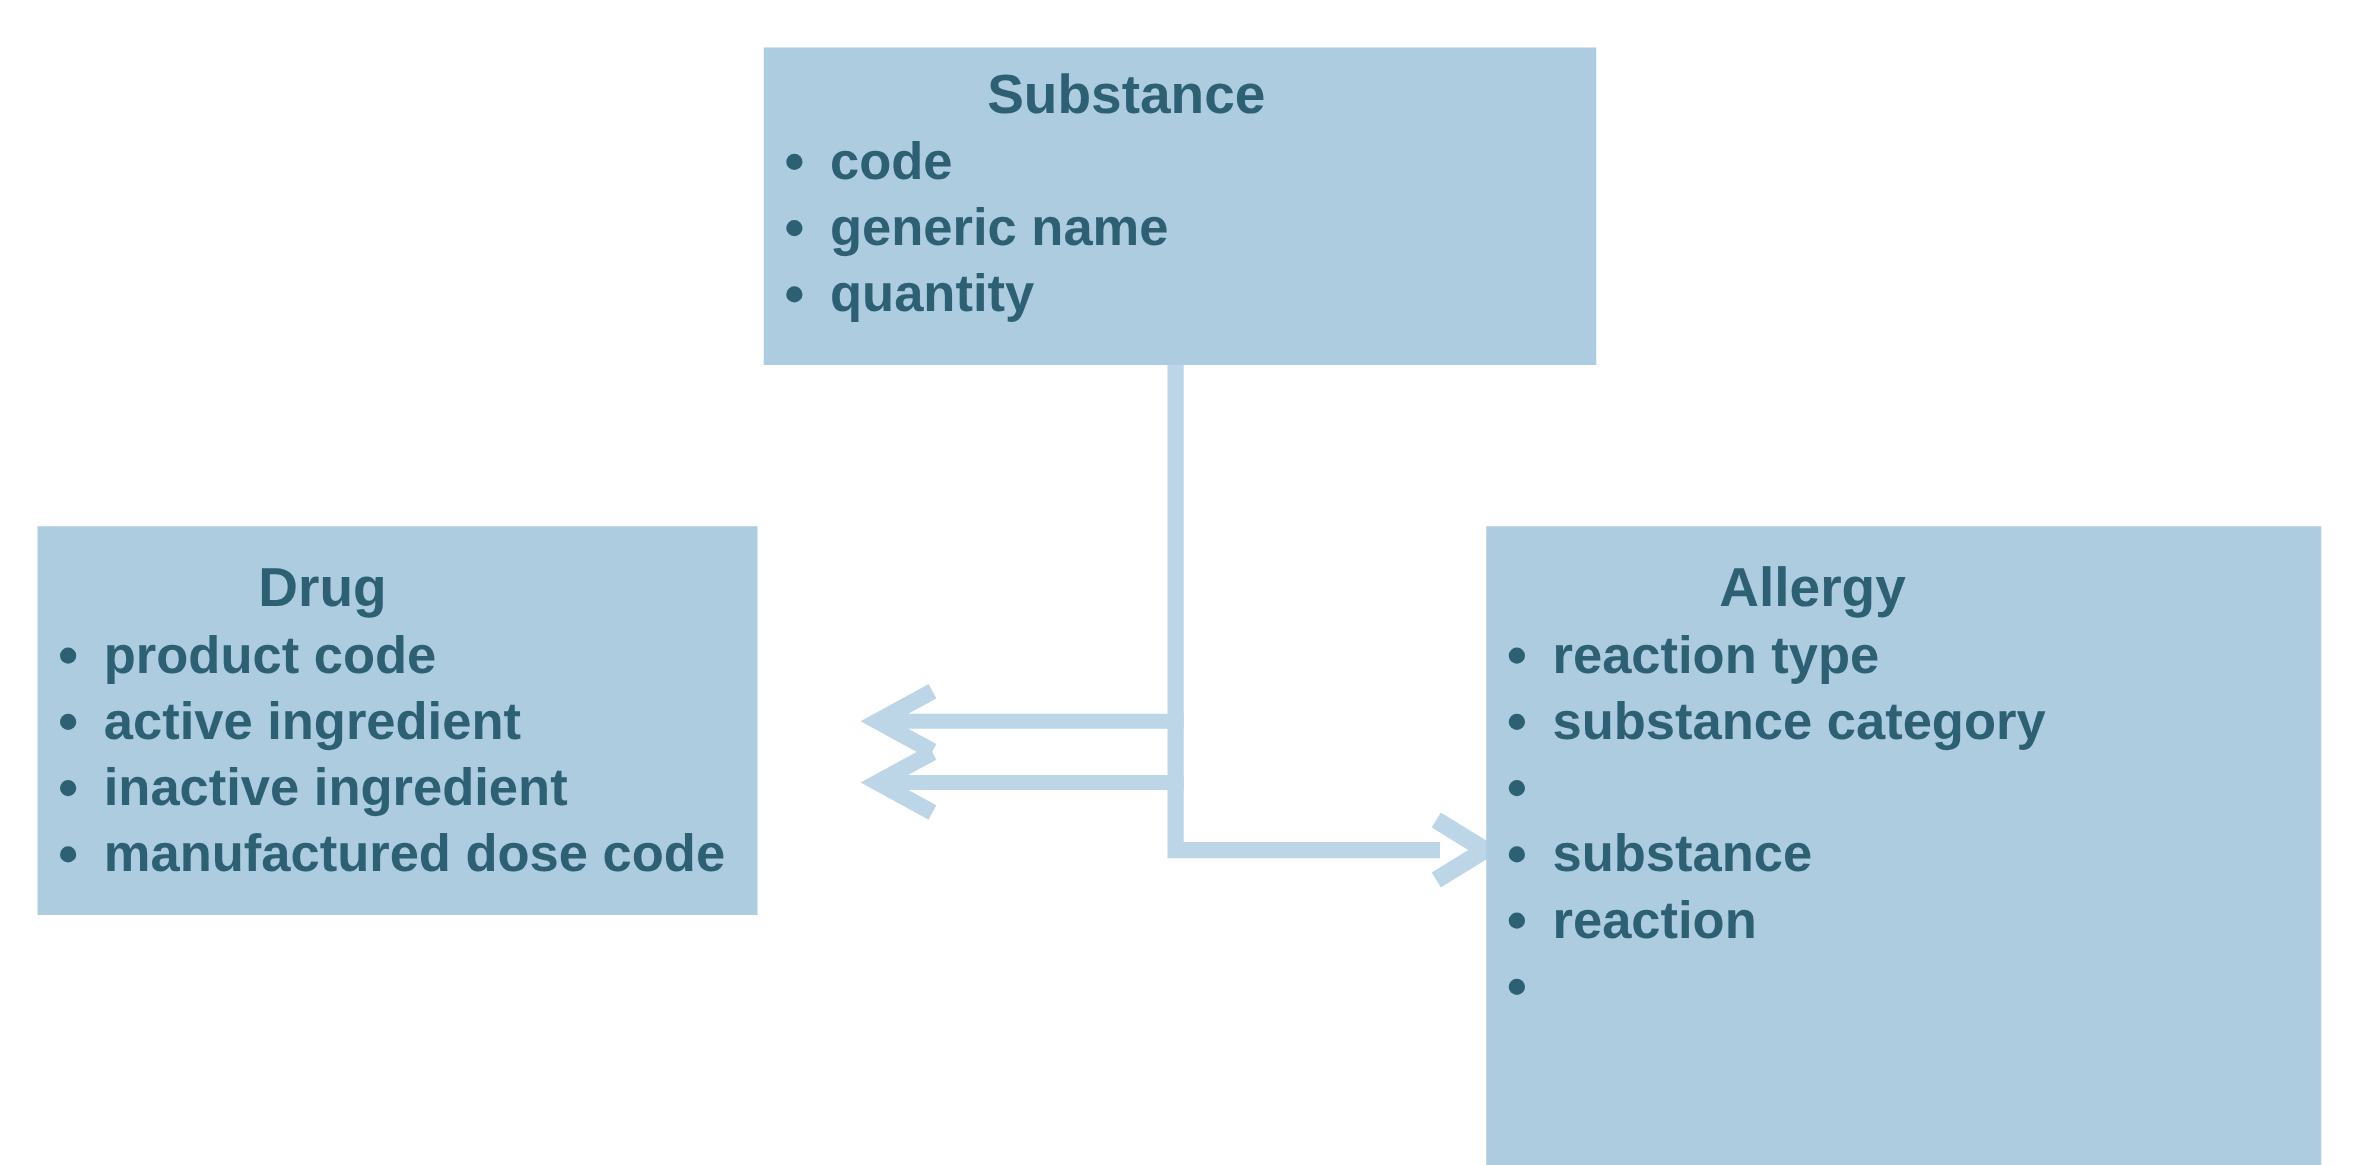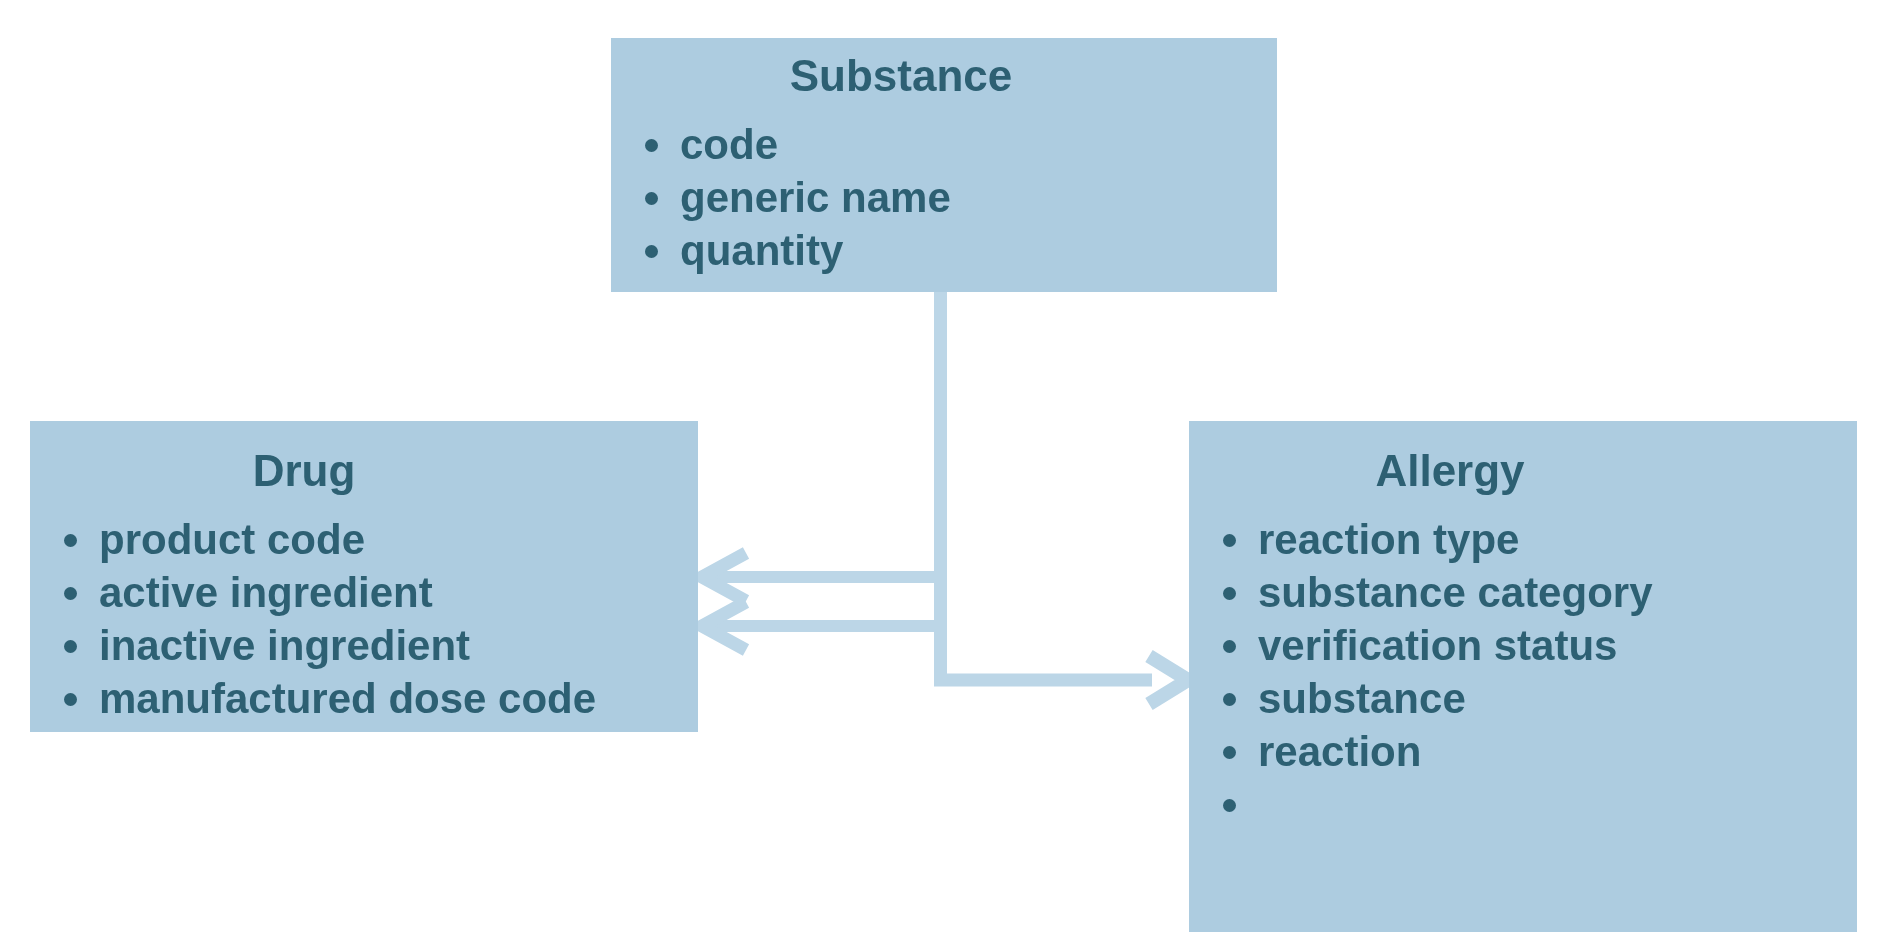--- a/index.html
+++ b/index.html
@@ -29,28 +29,28 @@
     z-index: 1;
   }
   .entity-box .title {
     font-weight: 700;
     font-size: 44px;
     line-height: 53px;
     text-align: center;
     white-space: nowrap;
   }
   .box-substance { left: 611px; top: 38px;  width: 666px; height: 254px; padding-top: 11px; }
-  .box-drug      { left: 30px;  top: 421px; width: 668px; height: 311px; padding-top: 23px; }
+  .box-drug      { left: 30px;  top: 421px; width: 576px; height: 311px; padding-top: 23px; }
   .box-allergy   { left: 1189px;top: 421px; width: 668px; height: 511px; padding-top: 23px; }
   .box-substance .title { padding-right: 86px; }
   .box-drug .title      { padding-right: 120px; }
   .box-allergy .title   { padding-right: 146px; }
   ul.attr-list {
     list-style: none;
-    margin: 16px; padding: 0 0 0 18px;
+    margin: 0; padding: 0 0 0 18px;
   }
   ul.attr-list li {
     display: flex;
     align-items: center;
     height: 53px;
   }
   .dot {
     flex: none;
     width: 13px; height: 13px;
     border-radius: 50%;
@@ -127,21 +127,20 @@
     <li>
       <span class="dot"></span>
       <span class="attr-label">reaction type</span>
     </li>
     <li>
       <span class="dot"></span>
       <span class="attr-label">substance category</span>
     </li>
     <li>
       <span class="dot"></span>
-      <span class="attr-label">verification status</span>
     </li>
     <li>
       <span class="dot"></span>
       <span class="attr-label bold">substance</span>
     </li>
     <li>
       <span class="dot"></span>
       <span class="attr-label">reaction</span>
     </li>
     <li>

